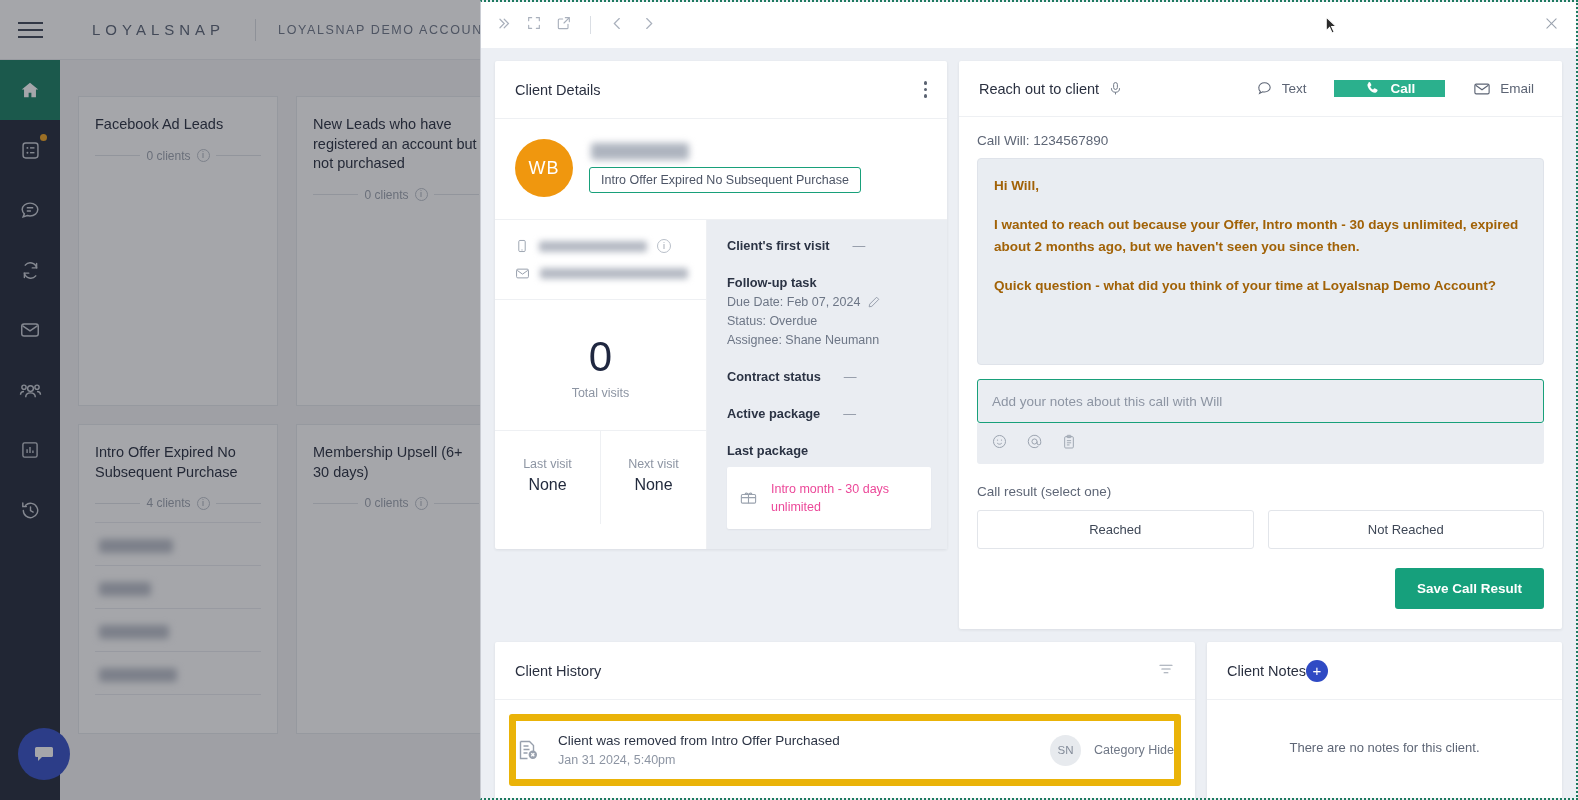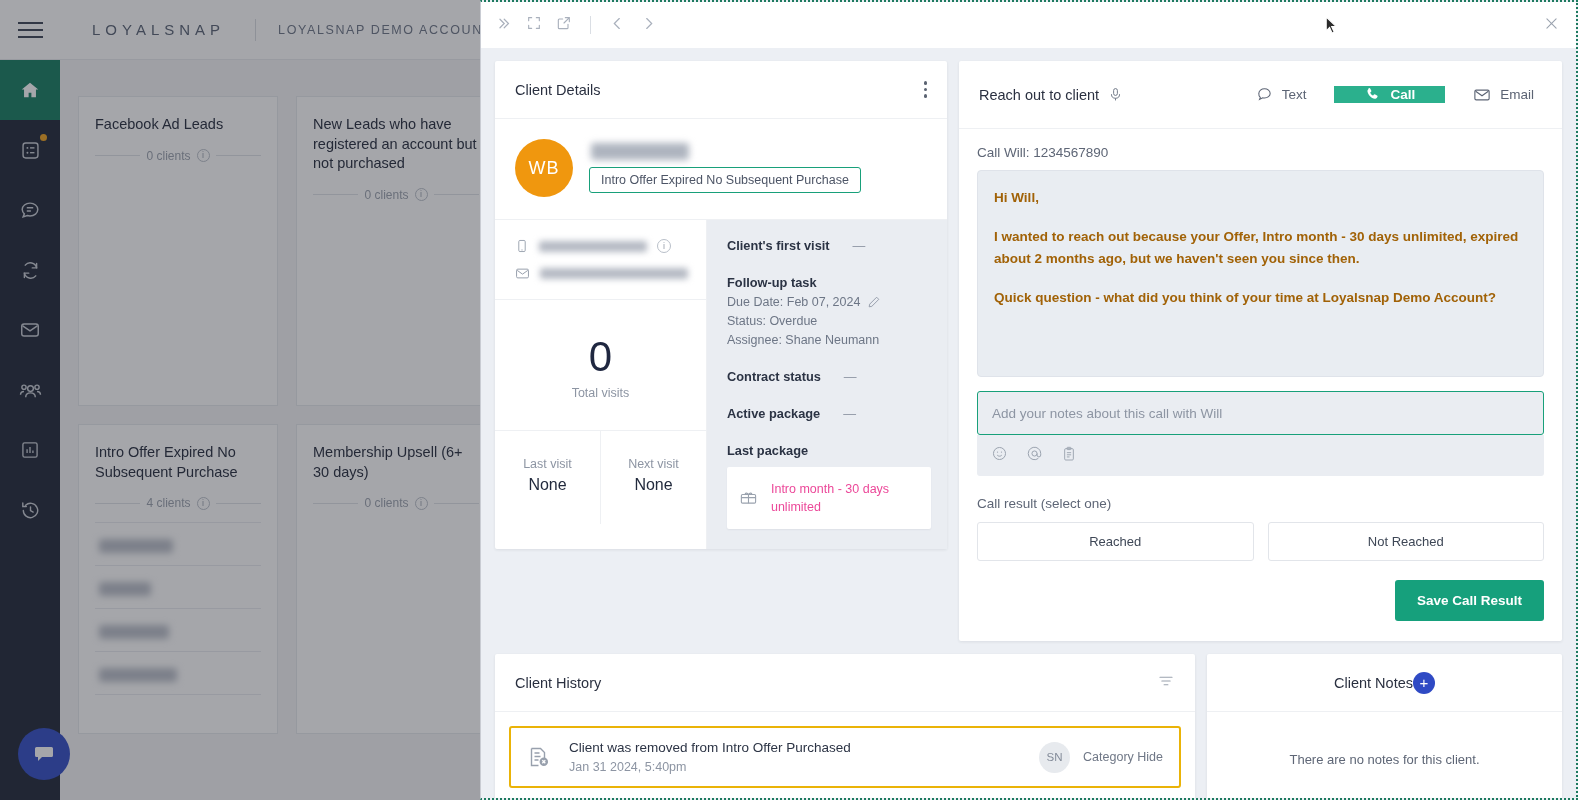--- a/index.html
+++ b/index.html
@@ -133,21 +133,21 @@
   .dash { color: #8d95a3; font-weight: normal; }
   .fld-line { font-size: 12.5px; color: #6d7686; margin-top: 5px; display: flex; align-items: center; gap: 7px;}
   .pkg-card {
     background: #fff; border-radius: 2px; padding: 13px 12px; display: flex;
     align-items: center; gap: 13px; margin-top: 9px; box-shadow: 0 1px 2px rgba(30,40,60,0.06);
   }
   .pkg-card .t { font-size: 12.5px; color: #ec4899; line-height: 1.45; }
 
   
   .ro { flex: 1; }
-  .ro-head { height: 68px; display: flex; align-items: center; border-bottom: 1px solid #eef0f3; gap: 34px; }
+  .ro-head { height: 56px; display: flex; align-items: center; border-bottom: 1px solid #eef0f3; gap: 34px; }
   .ro-title { font-size: 14.5px; color: #2a3040; padding-left: 20px; display: flex; align-items: center; gap: 9px; }
   .ro-actions { margin-left: auto; display: flex; align-items: center; height: 100%; }
   .ro-btn {
     display: flex; align-items: center; gap: 9px; padding: 0 28px; color: #5c6474;
     font-size: 13.5px; cursor: pointer;
   }
   .ro-btn.call { background: #2bb08d; color: #fff; font-weight: bold; padding: 0 30px; }
 
   .ro-body { padding: 16px 18px 20px 18px; }
   .call-to { font-size: 13.5px; color: #5e6676; margin-bottom: 10px; }
@@ -183,35 +183,35 @@
   }
 
   
   .row-bot { display: flex; gap: 12px; margin-top: 13px; align-items: flex-start; }
   .hist { width: 700px; }
   .hist-head { height: 58px; display: flex; align-items: center; justify-content: space-between;
       padding: 0 20px; border-bottom: 1px solid #eef0f3; }
   .hist-title { font-size: 14.5px; color: #2a3040; }
   .hist-body { padding: 14px 14px 0 14px; }
   .hist-item {
-    border: 2px solid #eab308; border-radius: 3px; display: flex; align-items: center;
-    padding: 12px 16px; margin-bottom: 12px; gap: 18px;
+    border: 7px solid #eab308; border-radius: 3px; display: flex; align-items: center;
+    padding: 12px 0; margin-bottom: 12px; gap: 18px;
   }
   .hist-txt { flex: 1; }
   .hist-t1 { font-size: 13.5px; color: #2c3445; }
   .hist-t2 { font-size: 12.5px; color: #8d95a3; margin-top: 5px; }
   .hist-right { display: flex; align-items: center; gap: 13px; }
   .sn-av {
     width: 31px; height: 31px; border-radius: 50%; background: #e7eaee; color: #848c9a;
     font-size: 11.5px; display: flex; align-items: center; justify-content: center;
   }
   .hist-tag { font-size: 12.5px; color: #6f7786; }
 
   .notes-card { flex: 1; }
-  .notes-head { height: 58px; display: flex; align-items: center; justify-content: center;
+  .notes-head { height: 58px; display: flex; align-items: center; justify-content: flex-start;
       padding: 0 20px; border-bottom: 1px solid #eef0f3; }
   .notes-title { font-size: 14.5px; color: #2a3040; }
   .plus-btn {
     width: 22px; height: 22px; border-radius: 50%; background: #2f4ac4; color: #fff;
     display: flex; align-items: center; justify-content: center; font-size: 15px;
     line-height: 1; cursor: pointer;
   }
   .notes-empty { text-align: center; font-size: 13px; color: #5e6676; padding: 40px 0 60px 0; }
 
   .cursor { position: absolute; left: 1325px; top: 16px; width: 13px; height: 19px; }

